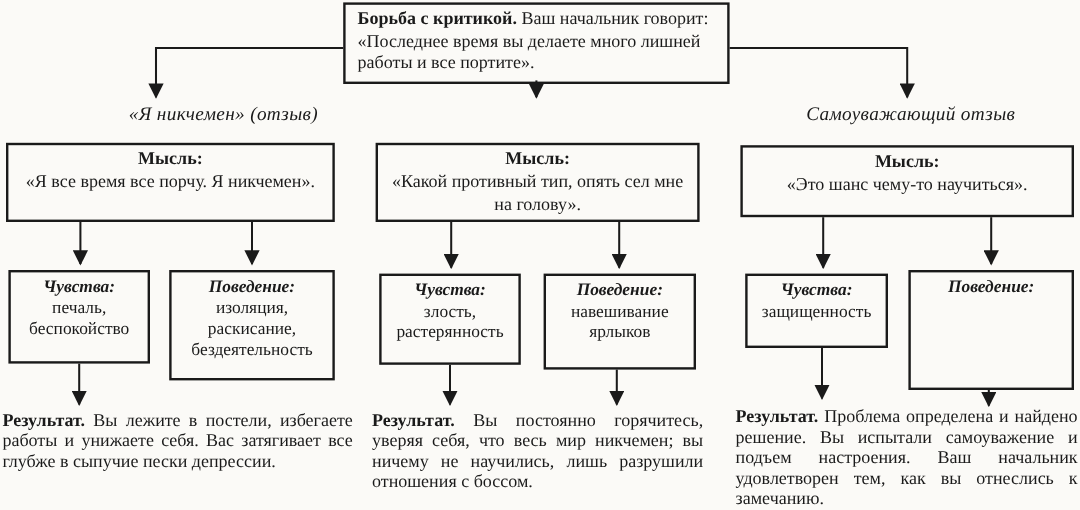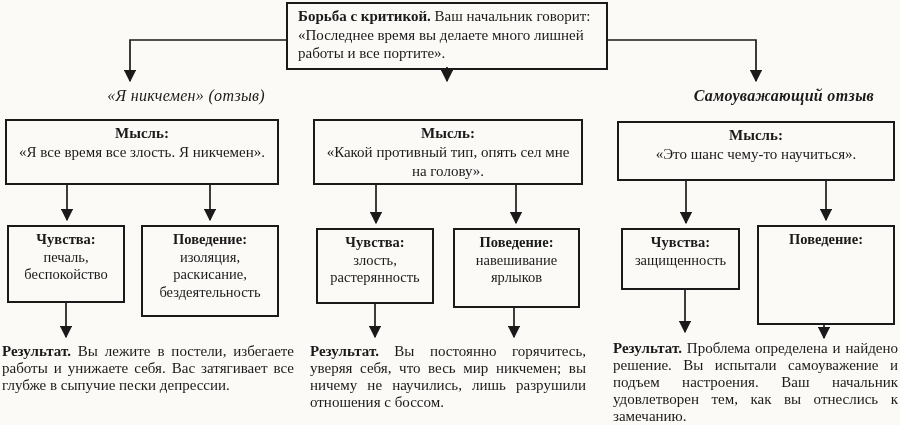--- a/index.html
+++ b/index.html
@@ -44,21 +44,21 @@
     font-size: 15px;
     line-height: 19px;
   }
   .thought .lbl { font-weight: bold; display: block; }
   .sub {
     text-align: center;
     padding: 4px 6px;
     font-size: 14.5px;
     line-height: 17.5px;
   }
-  .sub .lbl { font-weight: bold; display: block; }
+  .sub .lbl { font-weight: bold; display: block; font-style: italic; }
   .result {
     position: absolute;
     font-size: 15px;
     line-height: 17px;
     text-align: justify;
   }
   b { font-weight: bold; }
 </style>
 </head>
 <body>
@@ -93,21 +93,21 @@
 
   <div class="box top-box">
     <b>Борьба с критикой.</b>
     <span>Ваш начальник говорит: «Последнее время вы делаете много лишней работы и все портите».</span>
   </div>
 
   <div class="col-header" style="left:10px; top:87px; width:255px;">«Я никчемен» (отзыв)</div>
 
   <div class="box thought" style="left:5px; top:119px; width:274px; height:66px;">
     <span class="lbl">Мысль:</span>
-    <span>«Я все время все злость. Я никчемен».</span>
+    <span>«Я все время все порчу. Я никчемен».</span>
   </div>
 
   <div class="box sub" style="left:7px; top:225px; width:118px; height:78px;">
     <span class="lbl">Чувства:</span>
     <span>печаль, беспокойство</span>
   </div>
 
   <div class="box sub" style="left:141px; top:225px; width:138px; height:92px;">
     <span class="lbl">Поведение:</span>
     <span>изоляция, раскисание, бездеятельность</span>
@@ -132,21 +132,21 @@
   <div class="box sub" style="left:453px; top:228px; width:127px; height:80px;">
     <span class="lbl">Поведение:</span>
     <span>навешивание ярлыков</span>
   </div>
 
   <div class="result" style="left:310px; top:343px; width:276px;">
     <b>Результат.</b>
     <span>Вы постоянно горячитесь, уверяя себя, что весь мир никчемен; вы ничему не научились, лишь разрушили отношения с боссом.</span>
   </div>
 
-  <div class="col-header" style="left:624px; top:87px; width:250px;font-weight:bold;">Самоуважающий отзыв</div>
+  <div class="col-header" style="left:596px; top:87px; width:250px;">Самоуважающий отзыв</div>
 
   <div class="box thought" style="left:617px; top:121px; width:278px; height:60px;">
     <span class="lbl">Мысль:</span>
     <span>«Это шанс чему-то научиться».</span>
   </div>
 
   <div class="box sub" style="left:621px; top:228px; width:119px; height:62px;">
     <span class="lbl">Чувства:</span>
     <span>защищенность</span>
   </div>

